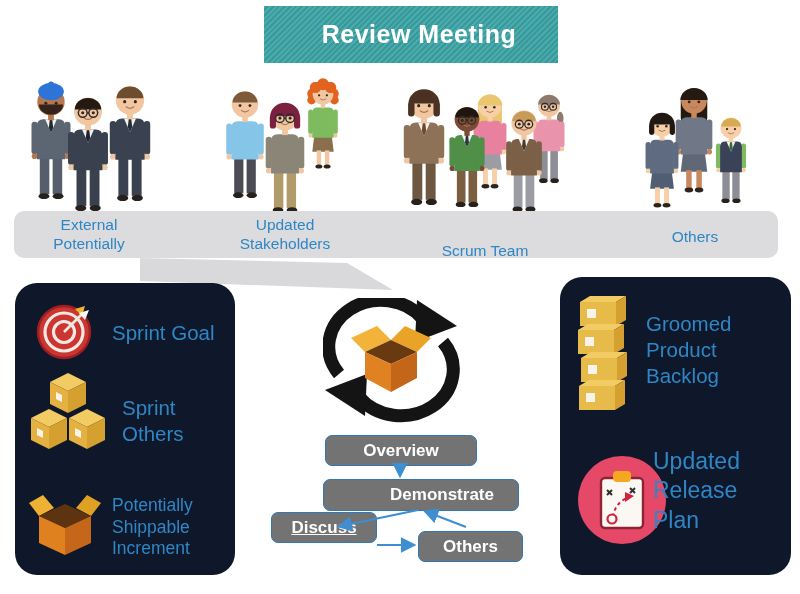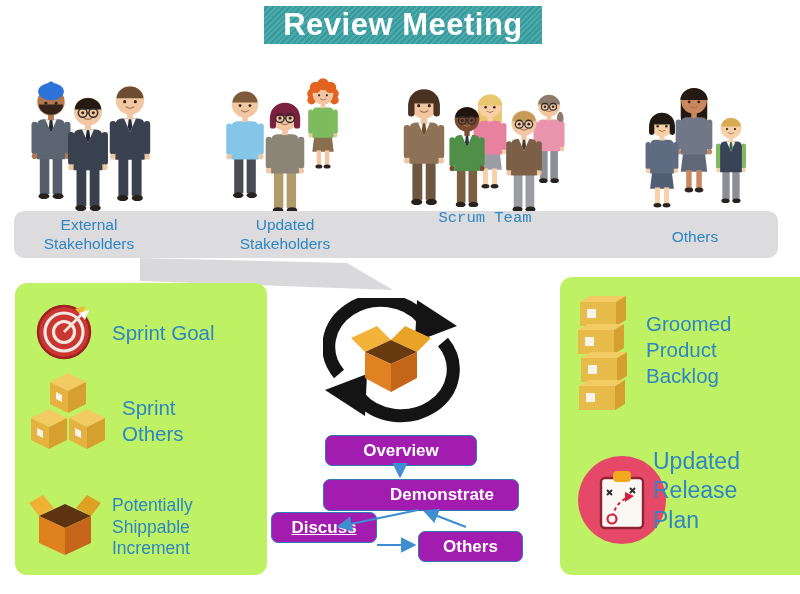--- a/index.html
+++ b/index.html
@@ -1,42 +1,42 @@
 <!DOCTYPE html>
 <html><head>
 <meta charset="utf-8">
 <style>
   html,body{margin:0;padding:0;background:#fff;}
   .stage{position:relative;width:800px;height:594px;background:#ffffff;overflow:hidden;
          font-family:"Liberation Sans",sans-serif;}
-  .title{position:absolute;left:264px;top:6px;width:278px;height:38px;
+  .title{position:absolute;left:264px;top:6px;width:278px;height:57px;
          background:#3ba3a5;
          background-image:repeating-linear-gradient(135deg,rgba(255,255,255,.08) 0 2px,rgba(0,0,0,.06) 2px 4px);
-         color:#fff;font-size:31px;font-weight:bold;letter-spacing:.5px;
-         display:flex;align-items:center;justify-content:center;}
+         color:#fff;font-size:25px;font-weight:bold;letter-spacing:.5px;
+         display:flex;align-items:center;justify-content:center;padding-left:16px;}
   .people{position:absolute;}
   .bar{position:absolute;left:14px;top:211px;width:764px;height:47px;background:#dcdcde;border-radius:10px;}
   .bar-label{position:absolute;color:#2e86c4;font-size:15.5px;line-height:1.25;text-align:center;width:120px;}
   .bl-ext{left:29px;top:215px;}
   .bl-int{left:225px;top:215px;}
-  .bl-scrum{left:425px;top:209px;font-family:Liberation Mono, monospace;}
+  .bl-scrum{left:425px;top:241px;}
   .bl-others{left:635px;top:227px;}
   .tail{position:absolute;left:0;top:0;width:800px;height:594px;pointer-events:none;}
-  .panel{position:absolute;background:#bef264;border-radius:12px;padding-left:32px;}
+  .panel{position:absolute;background:#0f172a;border-radius:22px;}
   .panel-left{left:15px;top:283px;width:220px;height:292px;}
   .panel-right{left:560px;top:277px;width:231px;height:298px;}
   .picon{position:absolute;}
   .plabel{position:absolute;color:#2e86c4;line-height:1.28;}
   .lbl-sg{left:97px;top:37px;width:112px;font-size:20.5px;}
   .lbl-sb{left:107px;top:112px;width:96px;font-size:20.5px;}
   .lbl-psi{left:97px;top:212px;width:112px;font-size:17.5px;line-height:1.24;}
   .lbl-gpb{left:86px;top:34px;width:128px;font-size:20.5px;}
   .lbl-urp{left:93px;top:170px;width:112px;font-size:23px;}
   .loop{position:absolute;left:323px;top:298px;}
-  .fnode{position:absolute;background:#a21caf;border:1px solid #2f79b6;border-radius:7px;
+  .fnode{position:absolute;background:#737373;border:1px solid #2f79b6;border-radius:7px;
          color:#fff;font-weight:bold;font-size:17px;display:flex;align-items:center;justify-content:center;}
   .fn-overview{left:325px;top:435px;width:150px;height:29px;}
   .fn-demonstrate{left:323px;top:479px;width:152px;height:30px;padding-left:42px;}
   .fn-discuss{left:271px;top:512px;width:104px;height:29px;text-decoration:underline;}
   .fn-adapt{left:418px;top:531px;width:103px;height:29px;}
   .arrows{position:absolute;left:0;top:0;width:800px;height:594px;pointer-events:none;}
 </style>
 </head>
 <body>
 
@@ -334,21 +334,21 @@
         <rect x="26.5" y="44" width="7" height="9" fill="#f7d0a8"></rect>
         <circle cx="30" cy="31" r="16.5" fill="#f7d0a8"></circle>
         <path d="M14.5 28.5 a15.5 13.5 0 0 1 31 0 z" fill="#d8ab52"></path>
         <circle cx="23.8" cy="32.5" r="1.8" fill="#33241c"></circle>
         <circle cx="36.2" cy="32.5" r="1.8" fill="#33241c"></circle>
         <path d="M25.5 38.5 q4.5 3.5 9 0" stroke="#a9795a" stroke-width="1.4" fill="none" stroke-linecap="round"></path>
       </g>
     </svg>
 
   <div class="bar"></div>
-  <div class="bar-label bl-ext">External Stakeholders</div>
+  <div class="bar-label bl-ext">External Potentially</div>
   <div class="bar-label bl-int">Updated Stakeholders</div>
   <div class="bar-label bl-scrum">Scrum Team</div>
   <div class="bar-label bl-others">Others</div>
 
   <svg class="tail">
     <polygon points="140,258 347,263 393,290 140,281" fill="#d9d9db"></polygon>
   </svg>
 
   <div class="panel panel-left">
     <svg class="picon" style="left:20px;top:20px" width="58" height="58" viewBox="0 0 58 58">

